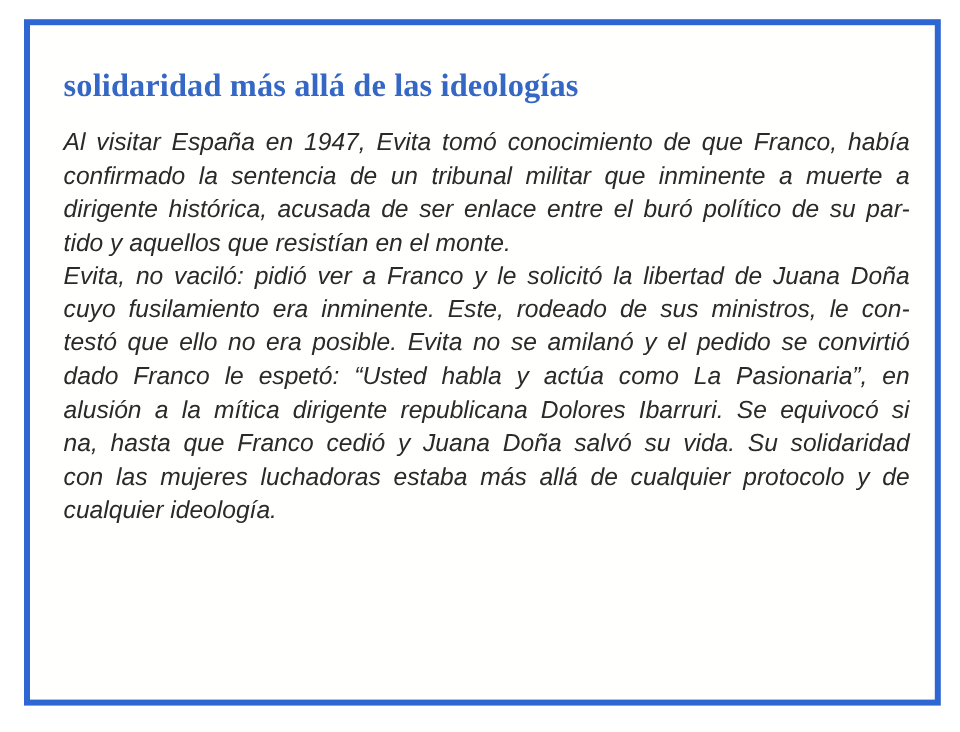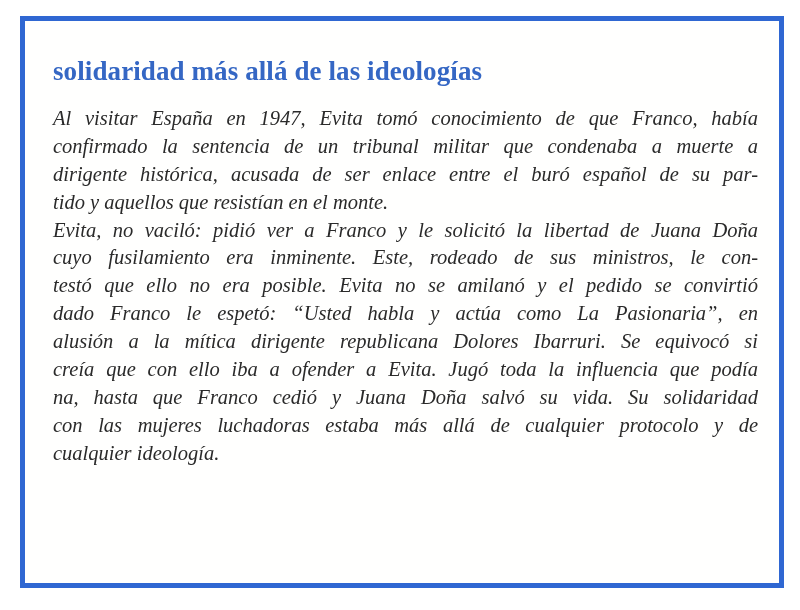--- a/index.html
+++ b/index.html
@@ -32,21 +32,21 @@
       font-size: 27px;
       color: #3567c4;
       letter-spacing: 0.1px;
       white-space: nowrap;
     }
     .body-text {
       position: absolute;
       left: 28px;
       top: 84px;
       width: 705px;
-      font-family: Liberation Serif, serif;
+      font-family: Liberation Sans, sans-serif;
       font-style: italic;
       font-size: 20.5px;
       line-height: 27.9px;
       color: #2a2a2a;
     }
     .line {
       display: block;
       white-space: nowrap;
       text-align: justify;
       text-align-last: justify;
@@ -58,29 +58,28 @@
   </style>
 </head>
 <body>
 
 <div class="frame">
   <h2 class="title">solidaridad más allá de las ideologías</h2>
 
   <div class="body-text">
     <div>
       <span class="line">Al visitar España en 1947, Evita tomó conocimiento de que Franco, había</span>
-      <span class="line">confirmado la sentencia de un tribunal militar que condenaba a muerte a</span>
-      <span class="line">dirigente histórica, acusada de ser enlace entre el buró español de su par-</span>
+      <span class="line">confirmado la sentencia de un tribunal militar que inminente a muerte a</span>
+      <span class="line">dirigente histórica, acusada de ser enlace entre el buró político de su par-</span>
       <span class="line last">tido y aquellos que resistían en el monte.</span>
     </div>
     <div>
       <span class="line">Evita, no vaciló: pidió ver a Franco y le solicitó la libertad de Juana Doña</span>
       <span class="line">cuyo fusilamiento era inminente. Este, rodeado de sus ministros, le con-</span>
       <span class="line">testó que ello no era posible. Evita no se amilanó y el pedido se convirtió</span>
       <span class="line">dado Franco le espetó: “Usted habla y actúa como La Pasionaria”, en</span>
       <span class="line">alusión a la mítica dirigente republicana Dolores Ibarruri. Se equivocó si</span>
-      <span class="line">creía que con ello iba a ofender a Evita. Jugó toda la influencia que podía</span>
       <span class="line">na, hasta que Franco cedió y Juana Doña salvó su vida. Su solidaridad</span>
       <span class="line">con las mujeres luchadoras estaba más allá de cualquier protocolo y de</span>
       <span class="line last">cualquier ideología.</span>
     </div>
   </div>
 </div>
 
 </body></html>

